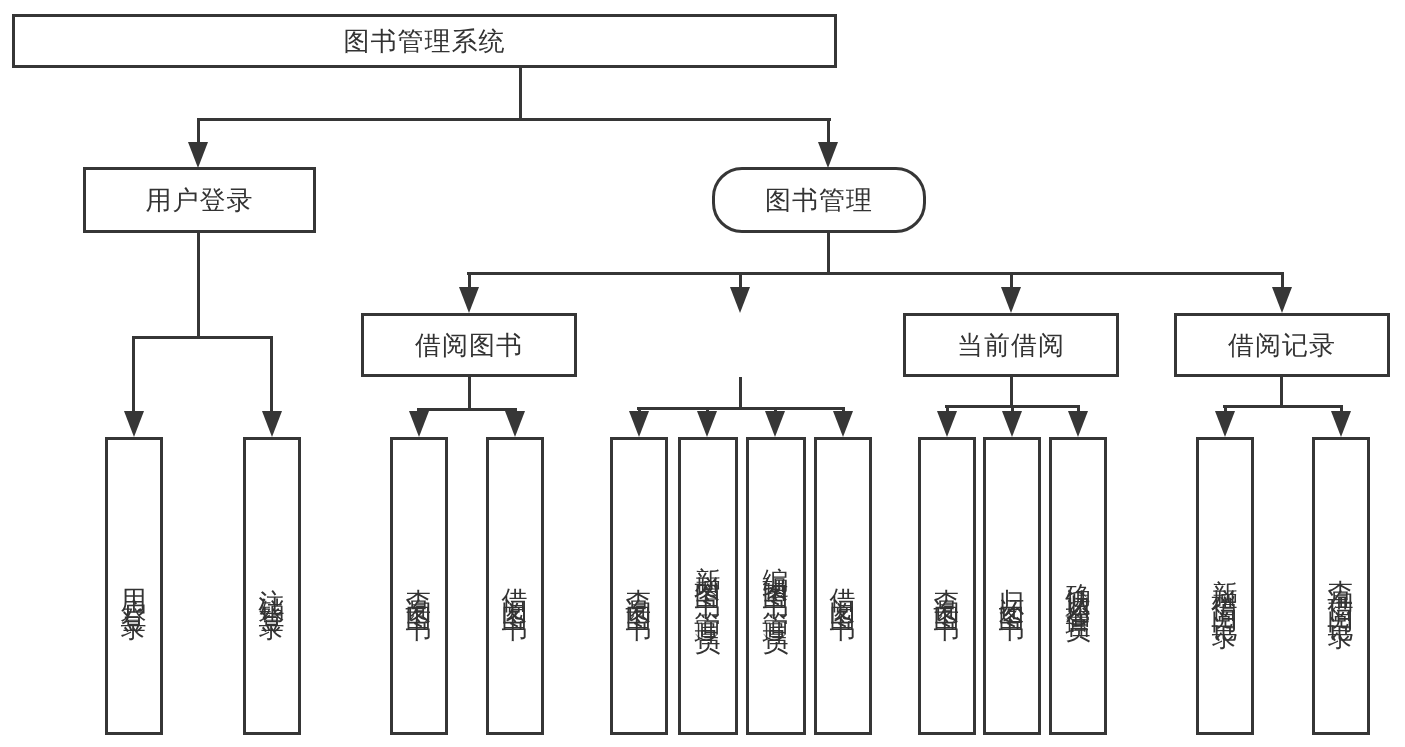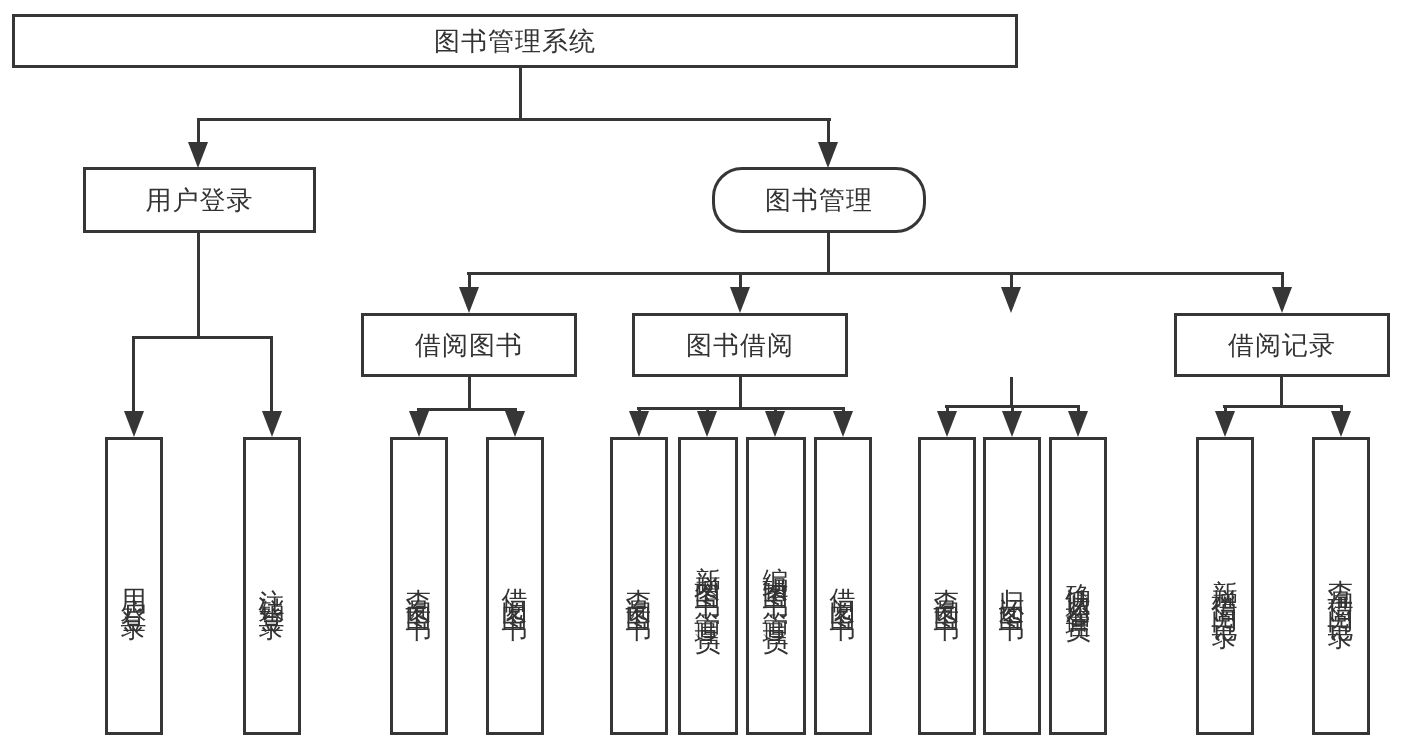--- a/index.html
+++ b/index.html
@@ -53,27 +53,27 @@
     font-size: 21px;
     letter-spacing: 1px;
     white-space: nowrap;
   }
 </style>
 </head>
 <body>
 
 <div id="canvas">
 
-  <div class="box" style="left:12px; top:14px; width:1006px; height:54px;">图书管理系统</div>
+  <div class="box" style="left:12px; top:14px; width:825px; height:54px;">图书管理系统</div>
 
   <div class="box" style="left:83px; top:167px; width:233px; height:66px;">用户登录</div>
   <div class="box" style="left:712px; top:167px; width:214px; height:66px;border-radius:30px;">图书管理</div>
 
   <div class="box" style="left:361px; top:313px; width:216px; height:64px;">借阅图书</div>
-  <div class="box" style="left:632px; top:313px; width:216px; height:64px;">图书借阅</div>
+  <div class="box" style="left:903px; top:313px; width:216px; height:64px;">当前借阅</div>
   <div class="box" style="left:1174px; top:313px; width:216px; height:64px;">借阅记录</div>
 
   <div class="vbox" style="left:105px; top:437px; width:58px; height:298px;">用户登录</div>
   <div class="vbox" style="left:243px; top:437px; width:58px; height:298px;">注销登录</div>
 
   <div class="vbox" style="left:390px; top:437px; width:58px; height:298px;">查询图书</div>
   <div class="vbox" style="left:486px; top:437px; width:58px; height:298px;">借阅图书</div>
 
   <div class="vbox" style="left:610px; top:437px; width:58px; height:298px;">查询图书</div>
   <div class="vbox" style="left:678px; top:437px; width:60px; height:298px;">新增图书（管理员）</div>

